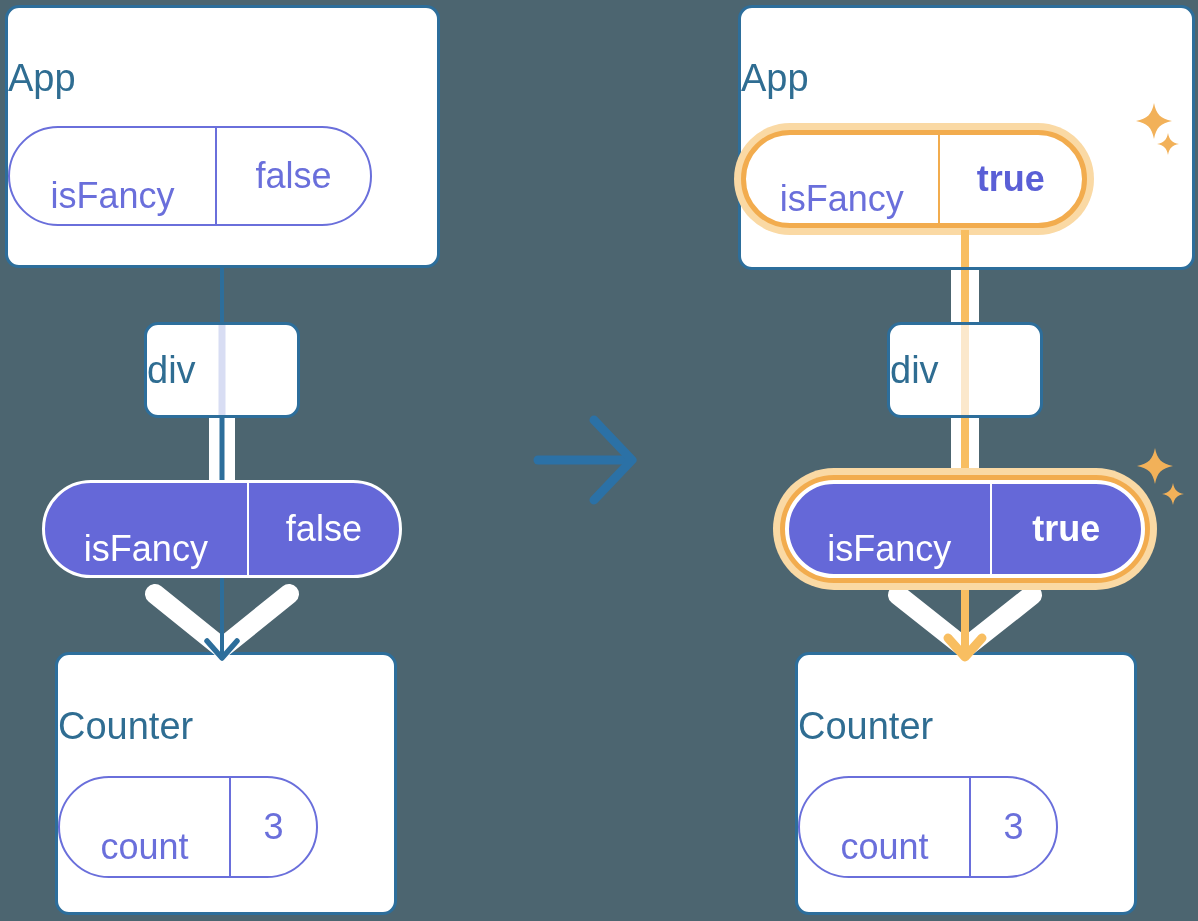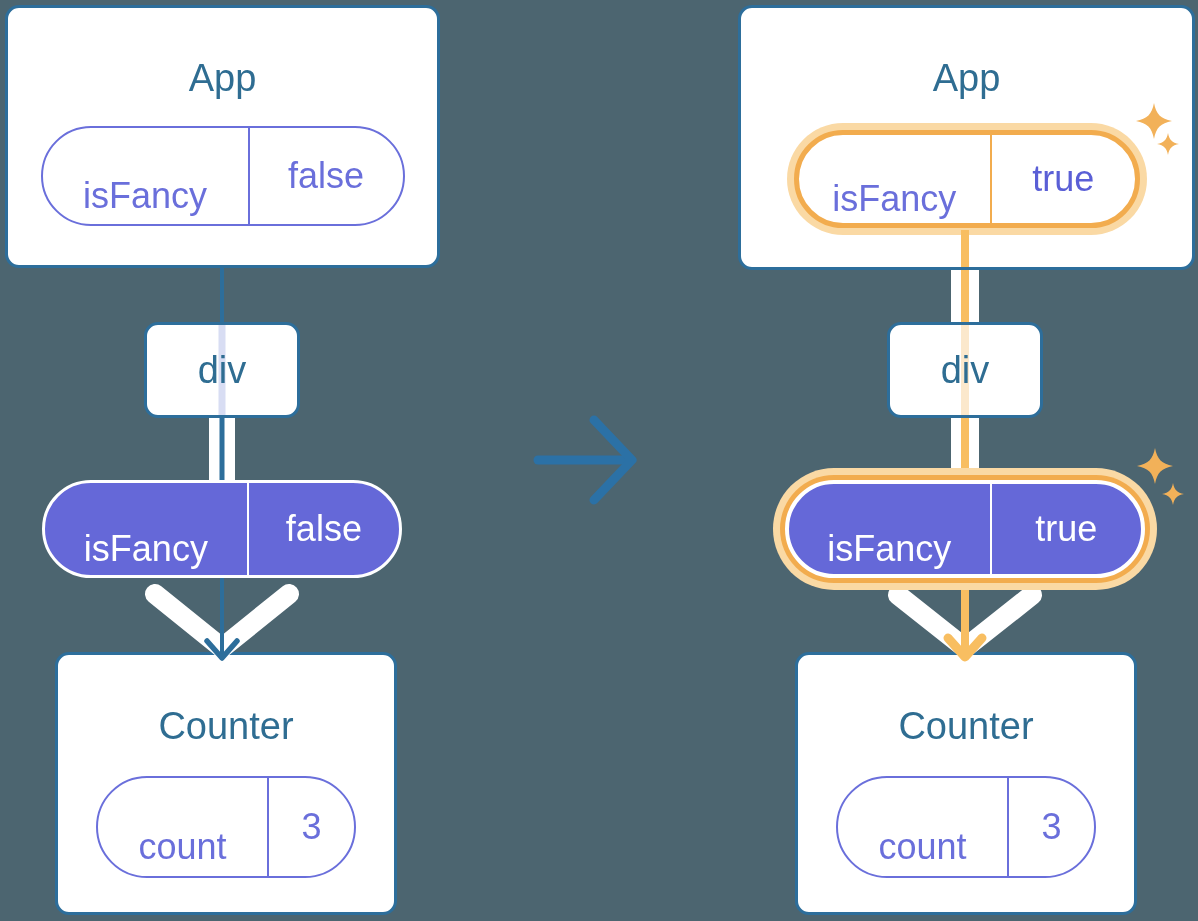--- a/index.html
+++ b/index.html
@@ -2,21 +2,21 @@
 <html><head>
 <meta charset="utf-8">
 <style>
   html,body{margin:0;padding:0;background:#4C6570;}
   .stage{
     position:relative;width:1198px;height:921px;background:#4C6570;
     font-family:"Liberation Sans",sans-serif;overflow:hidden;
   }
   .card{
     position:absolute;background:#fff;border:3px solid #2D6E9B;border-radius:14px;
-    box-sizing:border-box;display:flex;flex-direction:column;align-items:center;z-index:2;
+    box-sizing:border-box;display:flex;flex-direction:column;align-items:flex-start;z-index:2;
   }
   .card-title{font-size:38px;line-height:44px;color:#2F6D92;position:relative;z-index:2;}
   .pill{
     position:relative;z-index:3;display:flex;align-items:stretch;border-radius:999px;
     box-sizing:border-box;overflow:hidden;
   }
   .cell{display:flex;align-items:center;justify-content:center;font-size:36px;}
   .cell-a{flex:0 0 57%;margin-top:40px;}
   .cell-b{flex:1;border-radius:29px;}
   .count-pill .cell-a{flex:0 0 66%;}
@@ -24,21 +24,21 @@
   
   .outline-pill{border:2px solid #6A6FDB;background:#fff;color:#6A6FDB;}
   .outline-pill .divider{background:#6A6FDB;}
   
   .solid-pill{background:#6568D8;border:3px solid #fff;color:#fff;}
   .solid-pill .divider{background:#fff;}
   
   .hl-outline{border:5px solid #F2AC4E;box-shadow:0 0 0 7px #FAD9A4;}
   .hl-outline .divider{background:#F2AC4E;}
   .hl-solid{border:4px solid #fff;box-shadow:0 0 0 5px #F2AC4E,0 0 0 12px #FAD9A4;}
-  .bold-val{font-weight:normal;color:#5A5FD6;}
+  .bold-val{font-weight:bold;color:#5A5FD6;}
   .solid-pill .bold-val{color:#fff;}
   
   .edge{position:absolute;background:#2D6E9B;z-index:1;}
   .pipe{position:absolute;background:#fff;z-index:1;}
   .pipe-core{position:absolute;left:50%;transform:translateX(-50%);top:0;bottom:0;}
   .trace{position:absolute;top:0;bottom:0;left:50%;transform:translateX(-50%);width:8px;z-index:1;}
   .trace-lavender{background:#D8DDF3;}
   .trace-cream{background:#FBE8CC;}
   .tail{position:absolute;background:#F8BE61;z-index:3;}
   .arrow-svg{position:absolute;z-index:5;}

